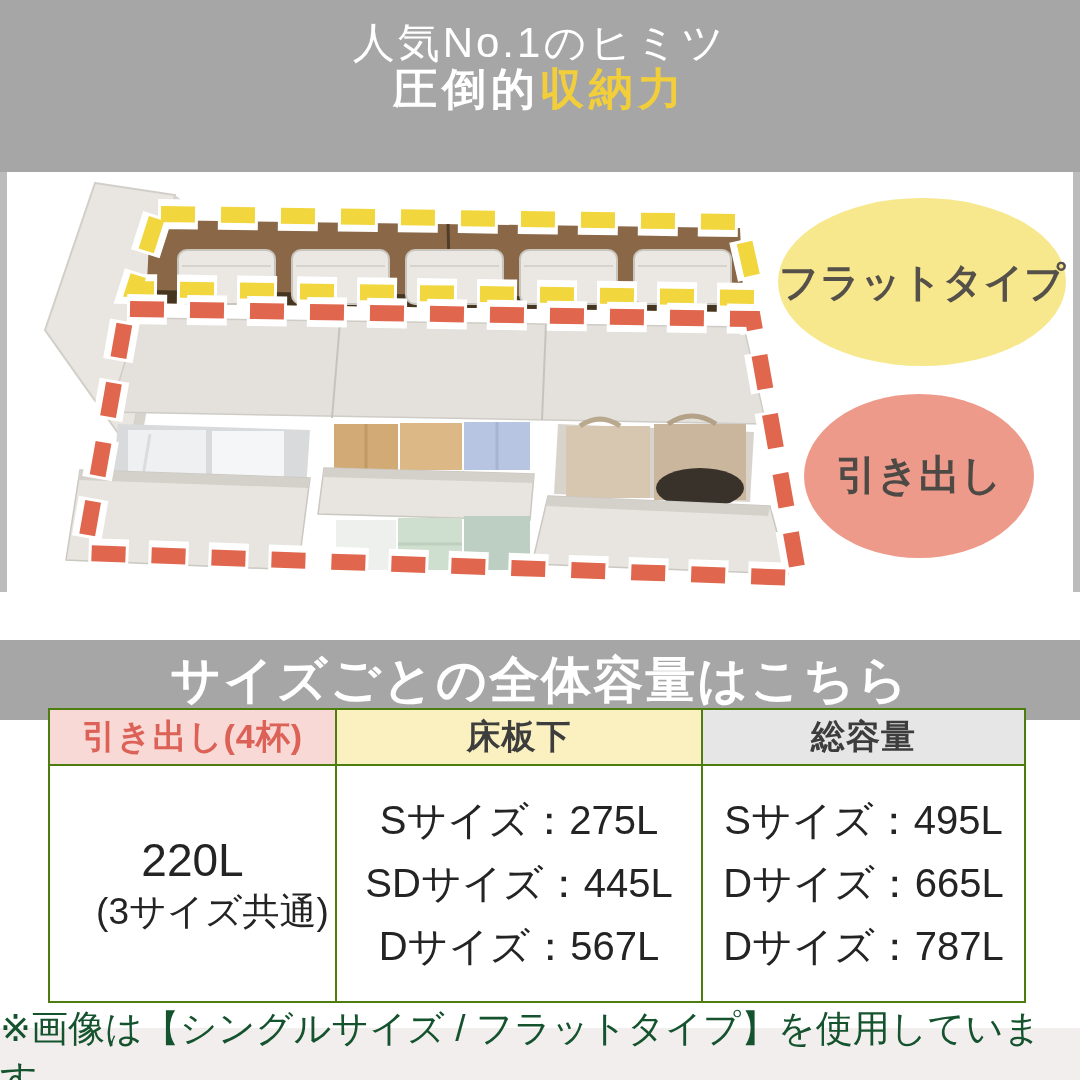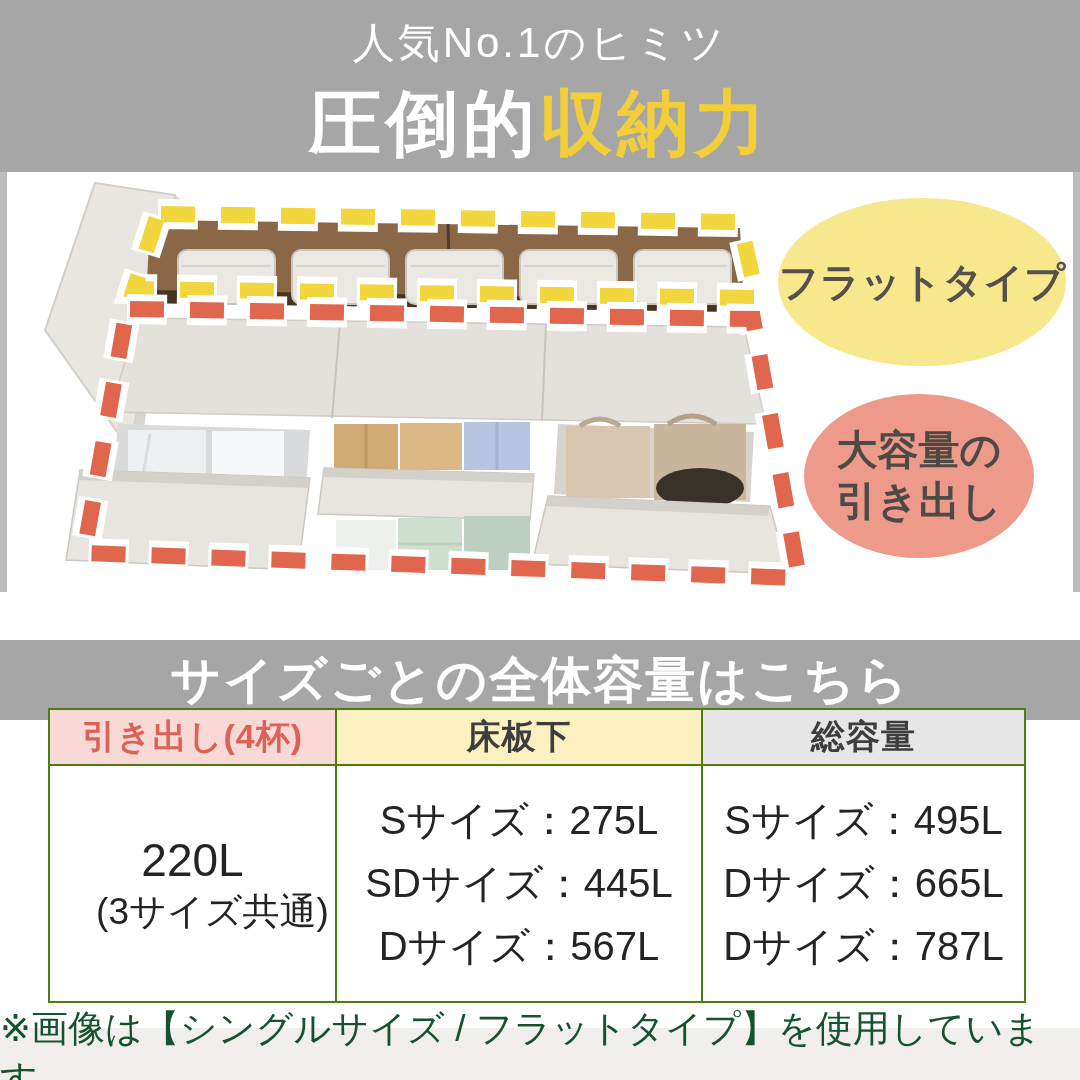--- a/index.html
+++ b/index.html
@@ -2,21 +2,21 @@
 <html><head>
 <meta charset="utf-8">
 <style>
   html,body{margin:0;padding:0;background:#ffffff;}
   body{width:1080px;height:1080px;overflow:hidden;font-family:"Liberation Sans","DejaVu Sans",sans-serif;}
   .page{position:relative;width:1080px;height:1080px;background:#ffffff;overflow:hidden;}
 
   
   .banner-top{position:absolute;top:0;left:0;width:1080px;height:172px;background:#a6a6a6;text-align:center;color:#ffffff;}
   .banner-top .subtitle{padding-top:20px;font-size:42px;font-weight:normal;letter-spacing:3px;line-height:1.1;}
-  .banner-top .title{margin-top:20px;font-size:72px;font-weight:bold;letter-spacing:5px;line-height:1.05;}
+  .banner-top .title{margin-top:0;font-size:44px;font-weight:bold;letter-spacing:5px;line-height:1.05;}
   .banner-top .title .accent{color:#f2cf3a;}
 
   
   .photo-area{position:absolute;top:172px;left:0;width:1080px;height:420px;background:#ffffff;}
   .photo-edge{position:absolute;top:0;width:7px;height:420px;background:#bcbcbc;}
   .photo-edge.left{left:0;}
   .photo-edge.right{right:0;}
   svg.bed{position:absolute;top:0;left:0;width:1080px;height:420px;display:block;}
 
   .bubble{position:absolute;border-radius:50%;display:flex;flex-direction:column;align-items:center;justify-content:center;font-weight:bold;text-align:center;}
@@ -136,21 +136,20 @@
       <g fill="none" stroke-linecap="butt">
         <path d="M127,137 L753,147 L799,406 L84,381 Z" stroke="#ffffff" stroke-width="30" stroke-dasharray="40 20"></path>
         <path d="M127,137 L753,147 L799,406 L84,381 Z" stroke="#e0664e" stroke-width="16" stroke-dasharray="34 26" stroke-dashoffset="-3"></path>
       </g>
     </svg>
 
     <div class="bubble bubble-yellow">
       <div>フラットタイプ</div>
     </div>
     <div class="bubble bubble-pink">
-      <div>大容量の</div>
       <div>引き出し</div>
     </div>
   </section>
 
   <div class="banner-mid">
     <span>サイズごとの全体容量はこちら</span>
   </div>
 
   <table class="capacity">
     <colgroup>

